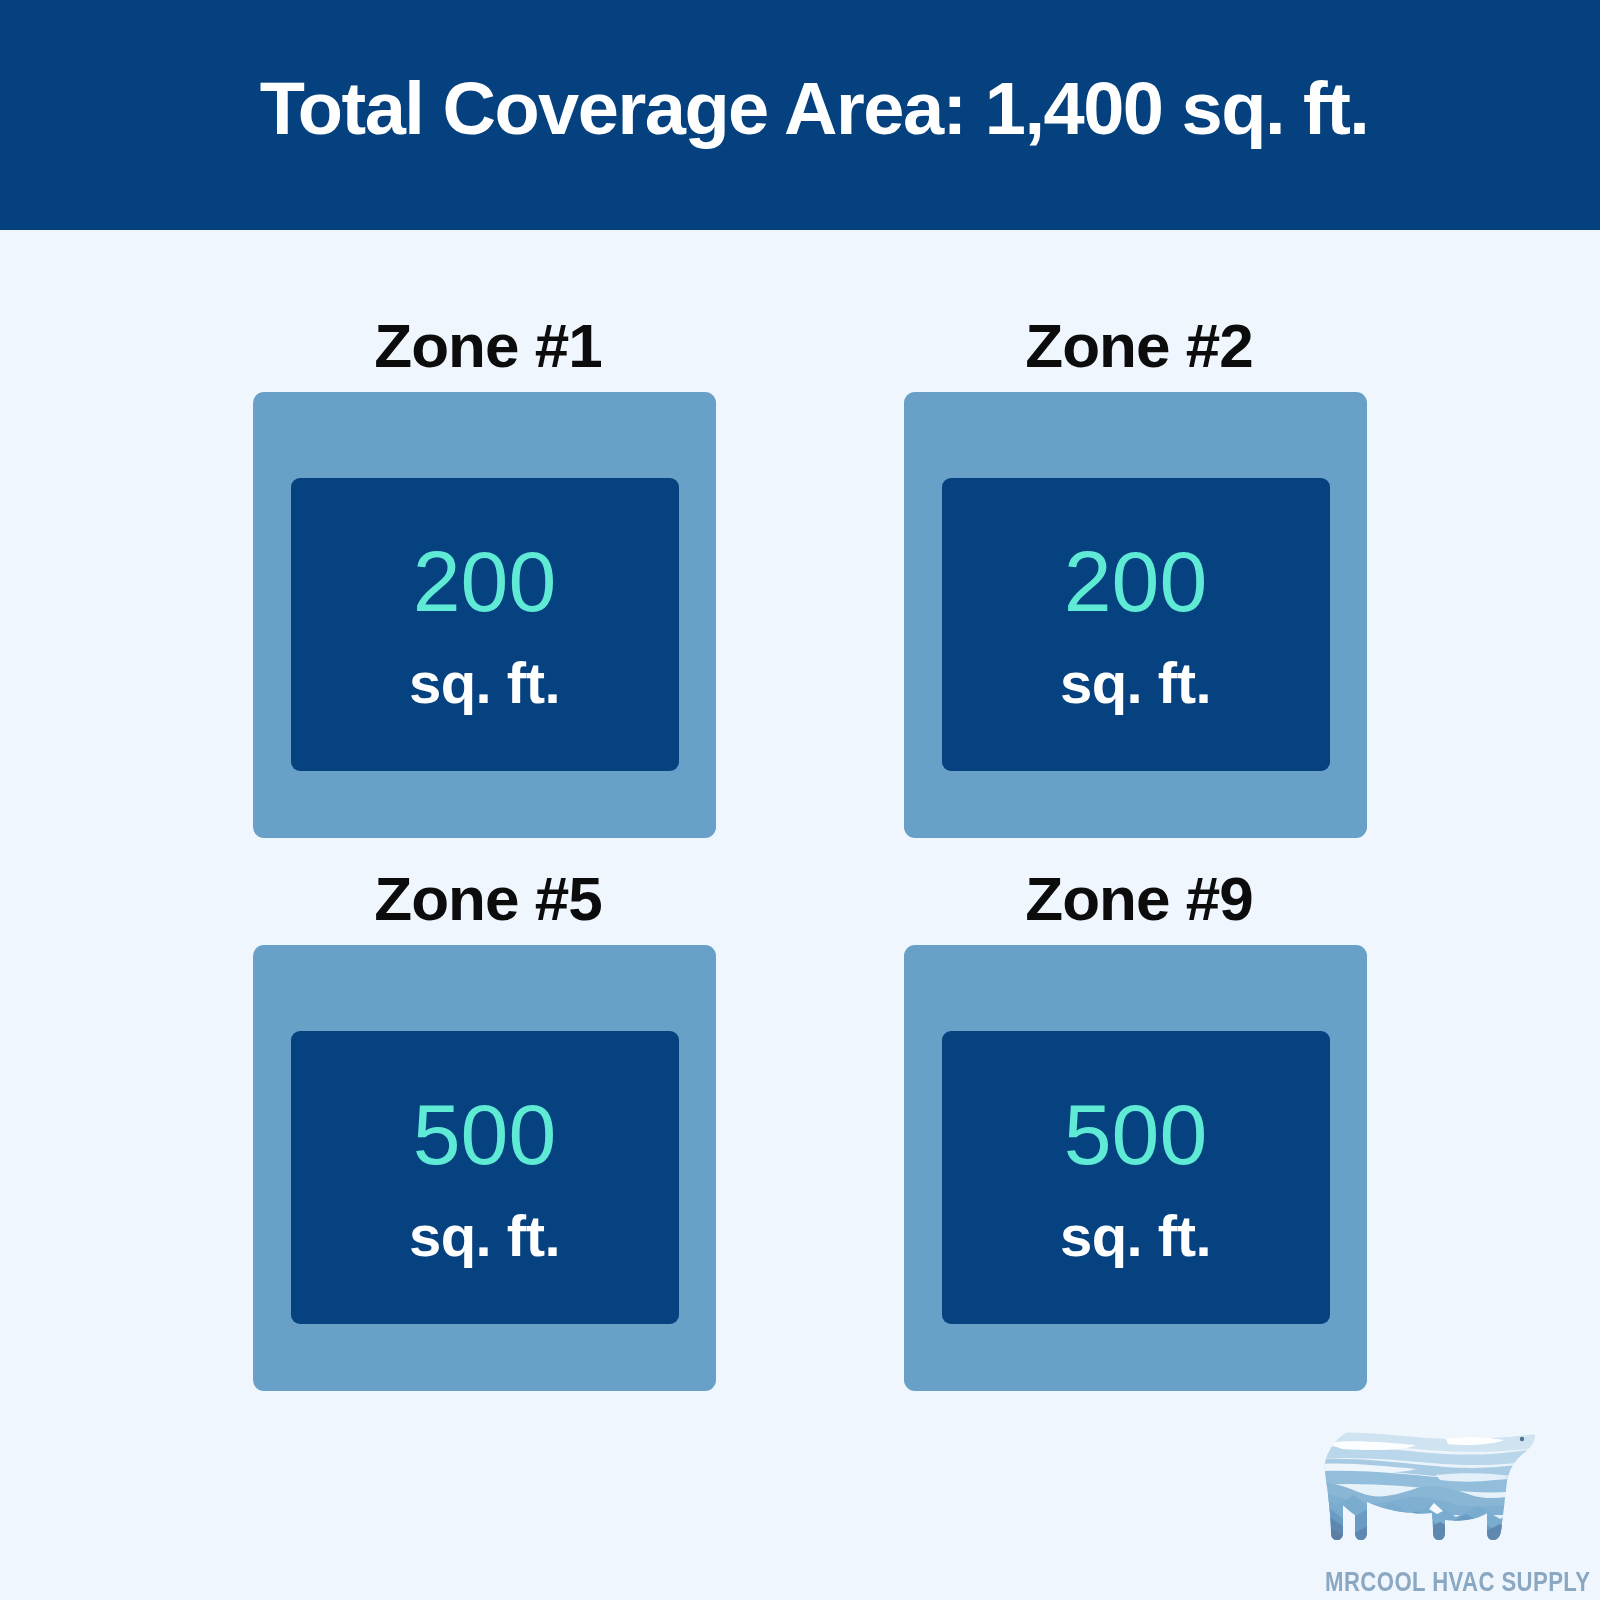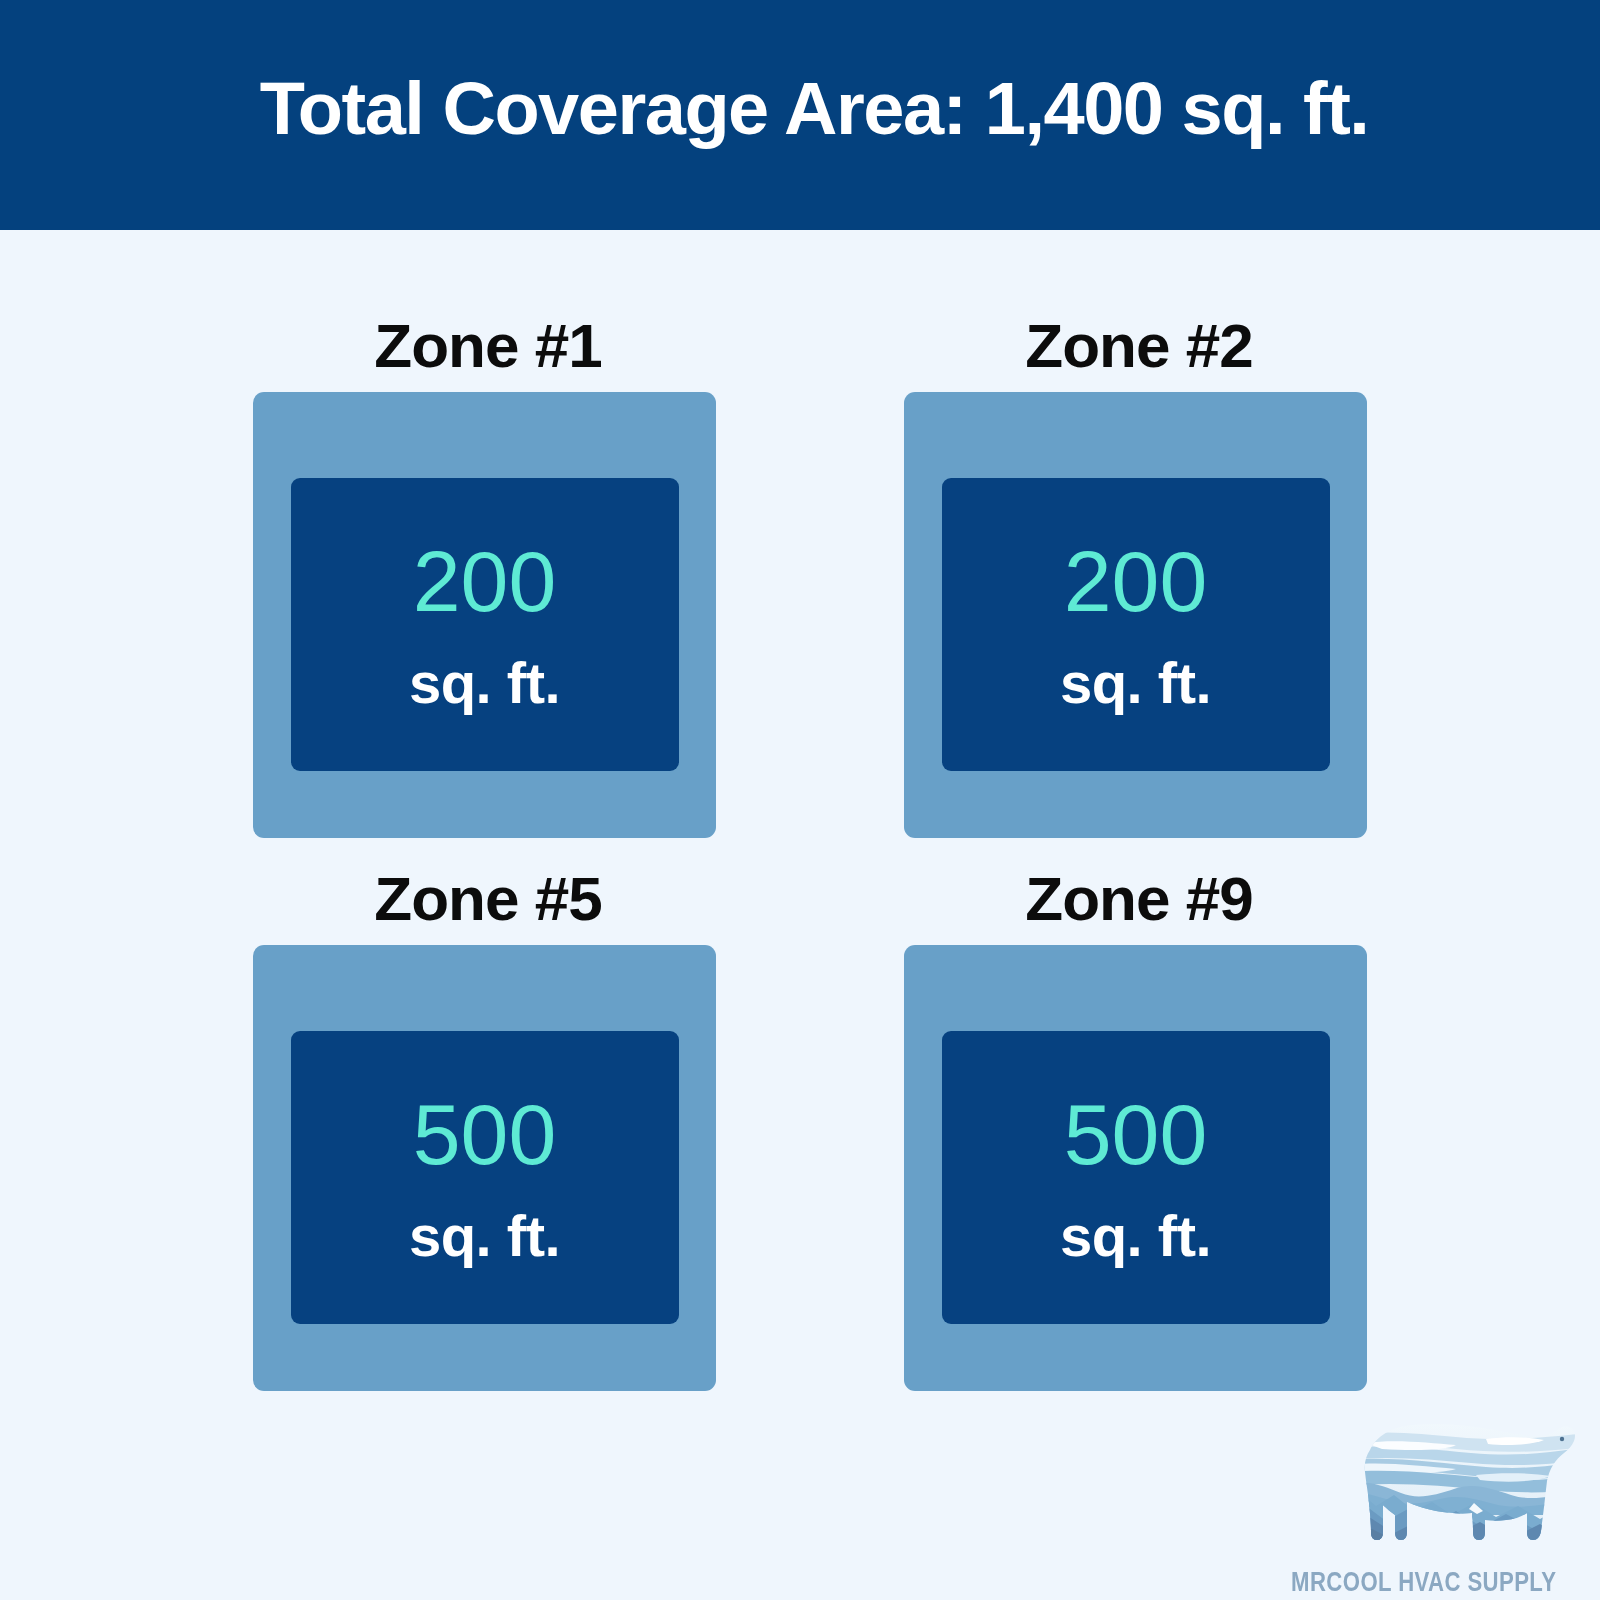--- a/index.html
+++ b/index.html
@@ -128,21 +128,21 @@
 
   
   .brand-logo {
     position: absolute;
     right: 14px;
     bottom: 2px;
     width: 290px;
     height: 215px;
     display: flex;
     flex-direction: column;
-    align-items: flex-end;
+    align-items: flex-start;
     justify-content: flex-end;
   }
   .brand-mark {
     width: 250px;
     height: 160px;
     display: block;
   }
   .brand-name {
     margin-top: 4px;
     color: #8ba8c2;

